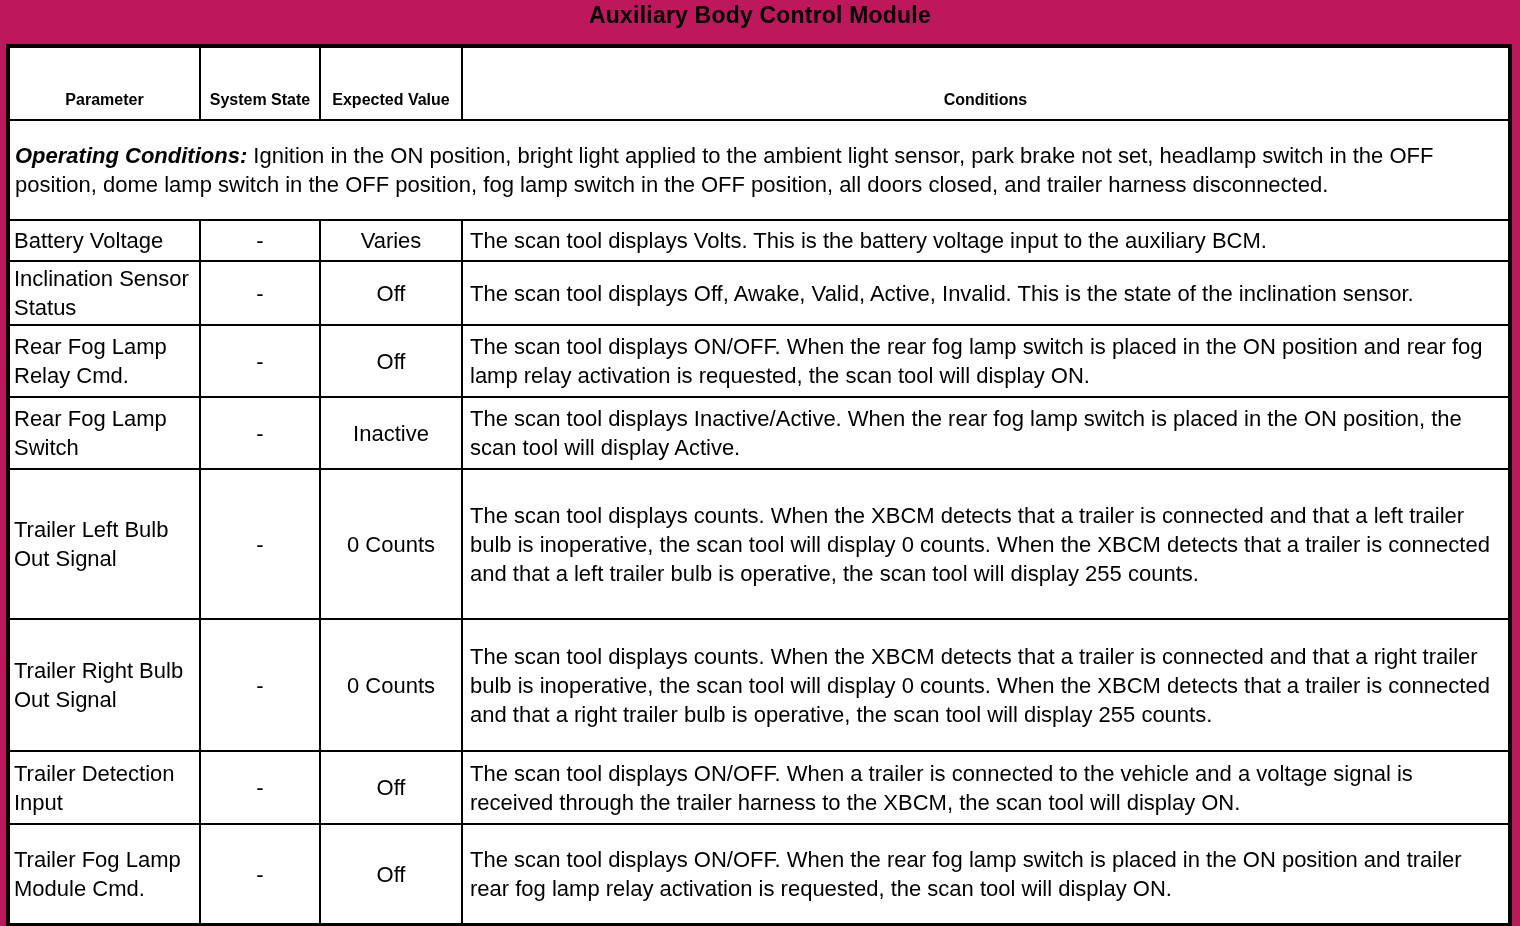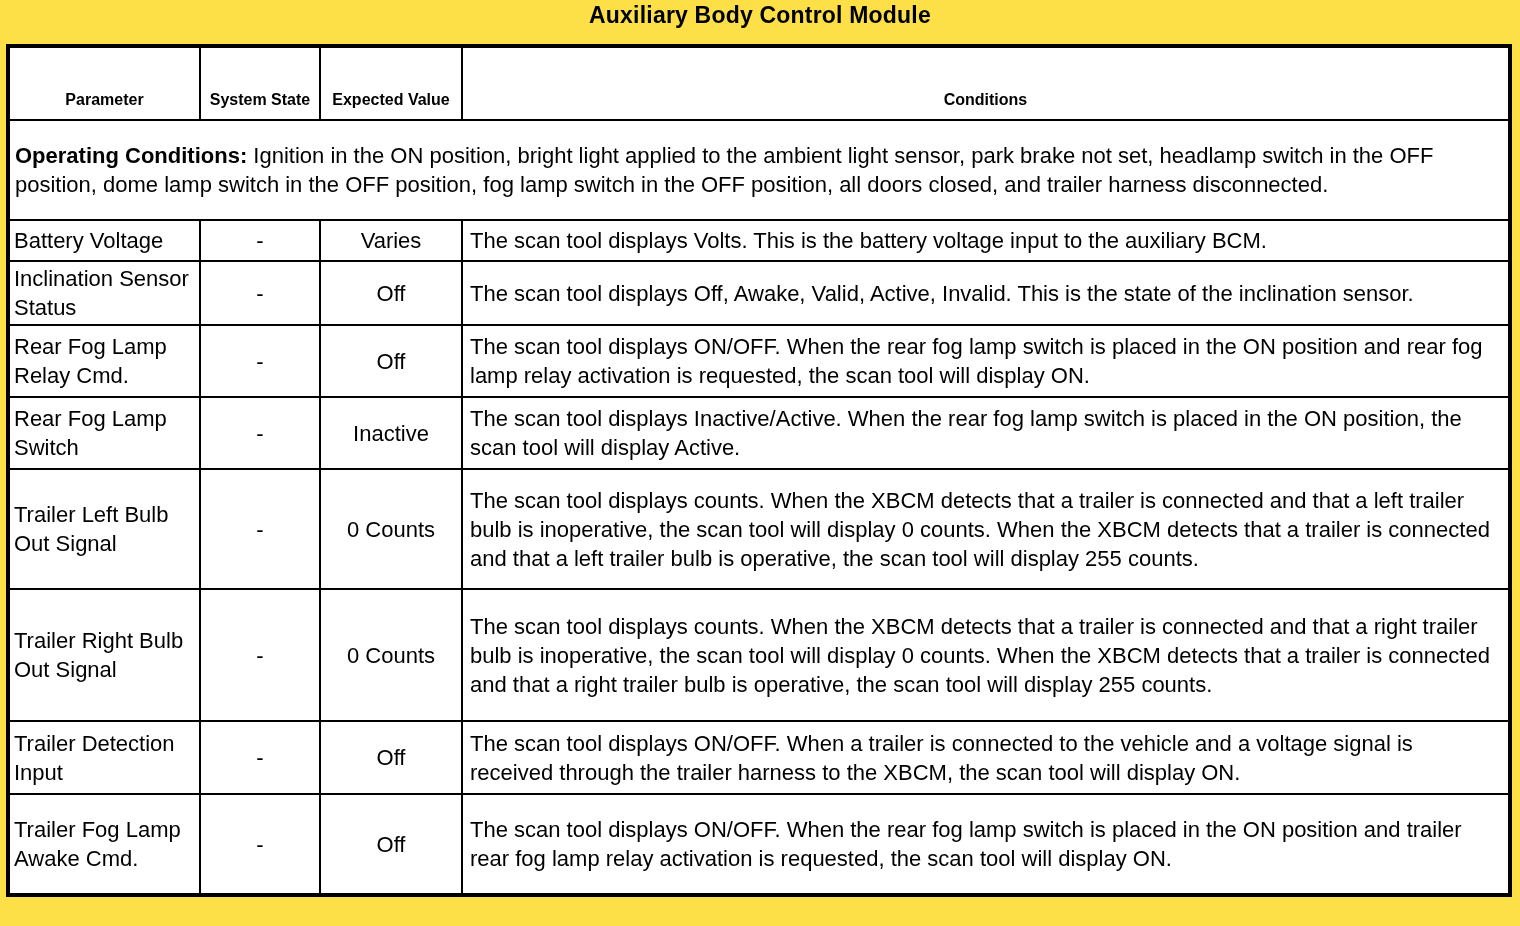--- a/index.html
+++ b/index.html
@@ -6,21 +6,21 @@
     margin: 0;
     padding: 0;
     background: #ffffff;
     color: #000000;
     font-family: "Liberation Sans", sans-serif;
   }
   .page {
     position: relative;
     width: 1520px;
     height: 926px;
-    background: #fde047;
+    background: #be185d;
     overflow: hidden;
   }
   .doc-title {
     position: absolute;
     top: 2px;
     left: 0;
     width: 100%;
     text-align: center;
     font-size: 23px;
     font-weight: bold;
@@ -73,27 +73,27 @@
     text-align: left;
     padding-left: 7px;
     padding-right: 10px;
   }
   tr.op-row { height: 100px; }
   tr.op-row td {
     vertical-align: middle;
     text-align: left;
     padding: 4px 8px 4px 5px;
   }
-  .b { font-weight: bold; }
+  .b { font-weight: bold; font-style: italic; }
 
   tbody tr.dr1 { height: 41px; }
   tbody tr.dr2 { height: 60px; margin-top: 22px; }
   tbody tr.dr3 { height: 72px; }
   tbody tr.dr4 { height: 72px; }
-  tbody tr.dr5 { height: 120px; }
+  tbody tr.dr5 { height: 150px; }
   tbody tr.dr6 { height: 132px; }
   tbody tr.dr7 { height: 73px; }
   tbody tr.dr8 { height: 101px; }
 </style>
 </head>
 <body>
 
 <div class="page">
 
   <div class="doc-title">Auxiliary Body Control Module</div>
@@ -161,21 +161,21 @@
       </tr>
 
       <tr class="dr7">
         <td class="param">Trailer Detection Input</td>
         <td class="state">-</td>
         <td class="value">Off</td>
         <td class="desc">The scan tool displays ON/OFF. When a trailer is connected to the vehicle and a voltage signal is received through the trailer harness to the XBCM, the scan tool will display ON.</td>
       </tr>
 
       <tr class="dr8">
-        <td class="param">Trailer Fog Lamp Awake Cmd.</td>
+        <td class="param">Trailer Fog Lamp Module Cmd.</td>
         <td class="state">-</td>
         <td class="value">Off</td>
         <td class="desc">The scan tool displays ON/OFF. When the rear fog lamp switch is placed in the ON position and trailer rear fog lamp relay activation is requested, the scan tool will display ON.</td>
       </tr>
     </tbody>
   </table>
 
 </div>
 
 </body></html>

